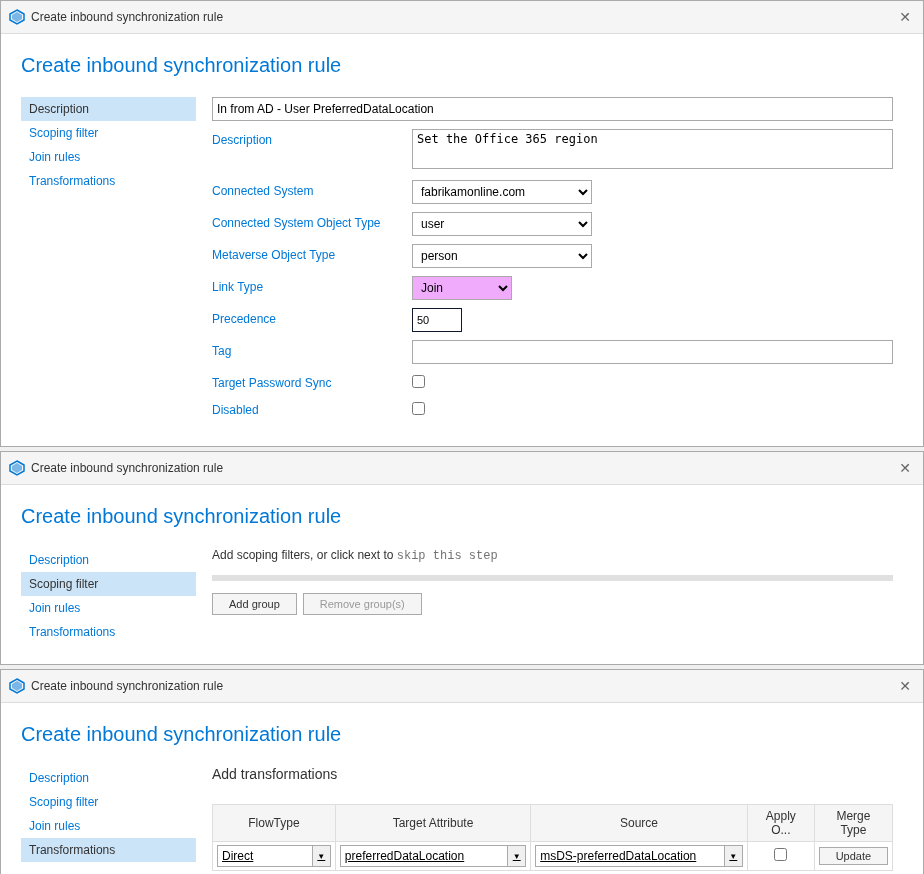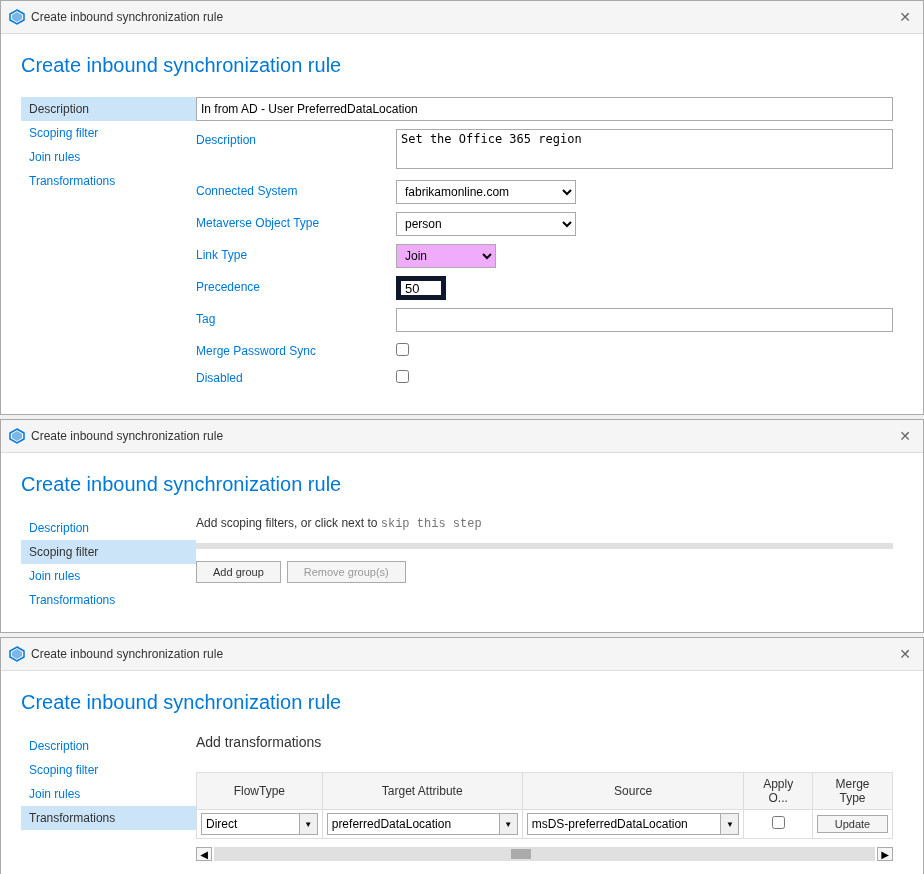--- a/index.html
+++ b/index.html
@@ -58,21 +58,21 @@
 
     .window-title {
       font-size: 20px;
       font-weight: 300;
       color: #0078d7;
       margin-bottom: 20px;
     }
 
     .form-layout {
       display: flex;
-      gap: 0;
+      gap: 16px;
     }
 
     .nav-panel {
       width: 175px;
       flex-shrink: 0;
     }
 
     .nav-item {
       padding: 5px 8px;
       font-size: 12px;
@@ -148,23 +148,23 @@
       border: 1px solid #aaa;
       padding: 1px 4px;
       font-size: 12px;
       background: #f0abfc;
       outline: none;
     }
 
     .number-input {
       width: 50px;
       height: 24px;
-      border: 5px solid #0f172a;
+      border: 1px solid #0f172a;
       padding: 2px 4px;
-      font-size: 13px;
+      font-size: 11px;
       outline: none;
     }
 
     .checkbox-input {
       width: 13px;
       height: 13px;
       margin-top: 3px;
     }
 
     .filter-bar {
@@ -214,20 +214,21 @@
       padding: 4px 8px;
       text-align: center;
       font-weight: normal;
       color: #333;
     }
 
     .transform-table td {
       border: 1px solid #ddd;
       padding: 3px 4px;
       text-align: center;
+      text-decoration: underline;
     }
 
     .transform-row td {
       vertical-align: middle;
     }
 
     .scrollbar-row {
       display: flex;
       align-items: center;
       gap: 2px;
@@ -357,20 +358,28 @@
 
         <div class="field-row">
           <div class="field-label">Connected System</div>
           <div class="field-control">
             <select class="select-input">
               <option>fabrikamonline.com</option>
             </select>
           </div>
         </div>
 
+        <div class="field-row">
+          <div class="field-label">Connected System Object Type</div>
+          <div class="field-control">
+            <select class="select-input">
+              <option>user</option>
+            </select>
+          </div>
+        </div>
 
         <div class="field-row">
           <div class="field-label">Metaverse Object Type</div>
           <div class="field-control">
             <select class="select-input">
               <option>person</option>
             </select>
           </div>
         </div>
 
@@ -391,21 +400,21 @@
         </div>
 
         <div class="field-row">
           <div class="field-label">Tag</div>
           <div class="field-control">
             <input type="text" class="text-input" value="" style="">
           </div>
         </div>
 
         <div class="field-row">
-          <div class="field-label">Merge Password Sync</div>
+          <div class="field-label">Target Password Sync</div>
           <div class="field-control">
             <input type="checkbox" class="checkbox-input" style="">
           </div>
         </div>
 
         <div class="field-row">
           <div class="field-label">Disabled</div>
           <div class="field-control">
             <input type="checkbox" class="checkbox-input" style="">
           </div>

